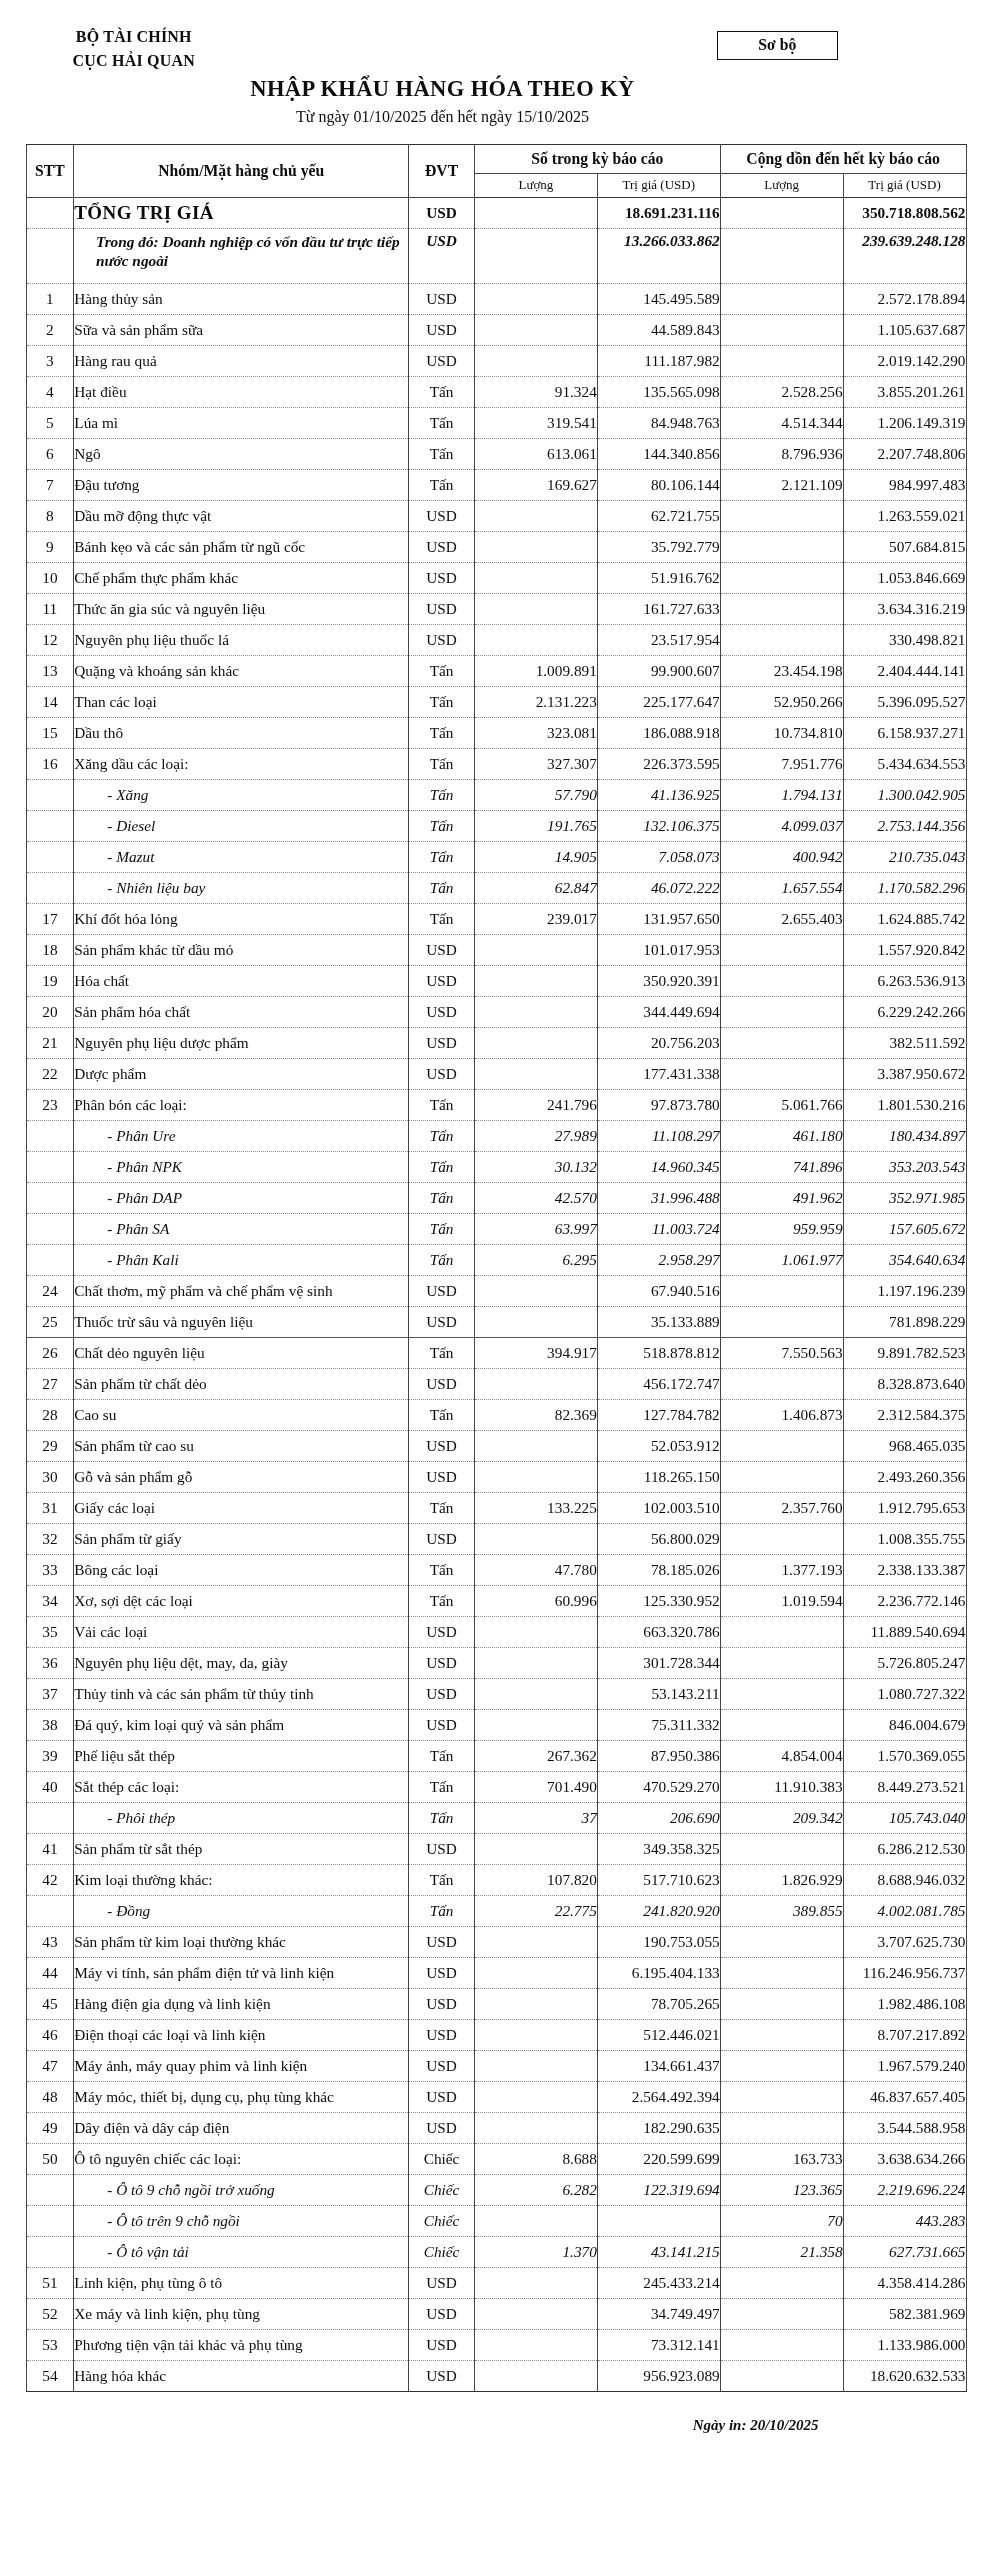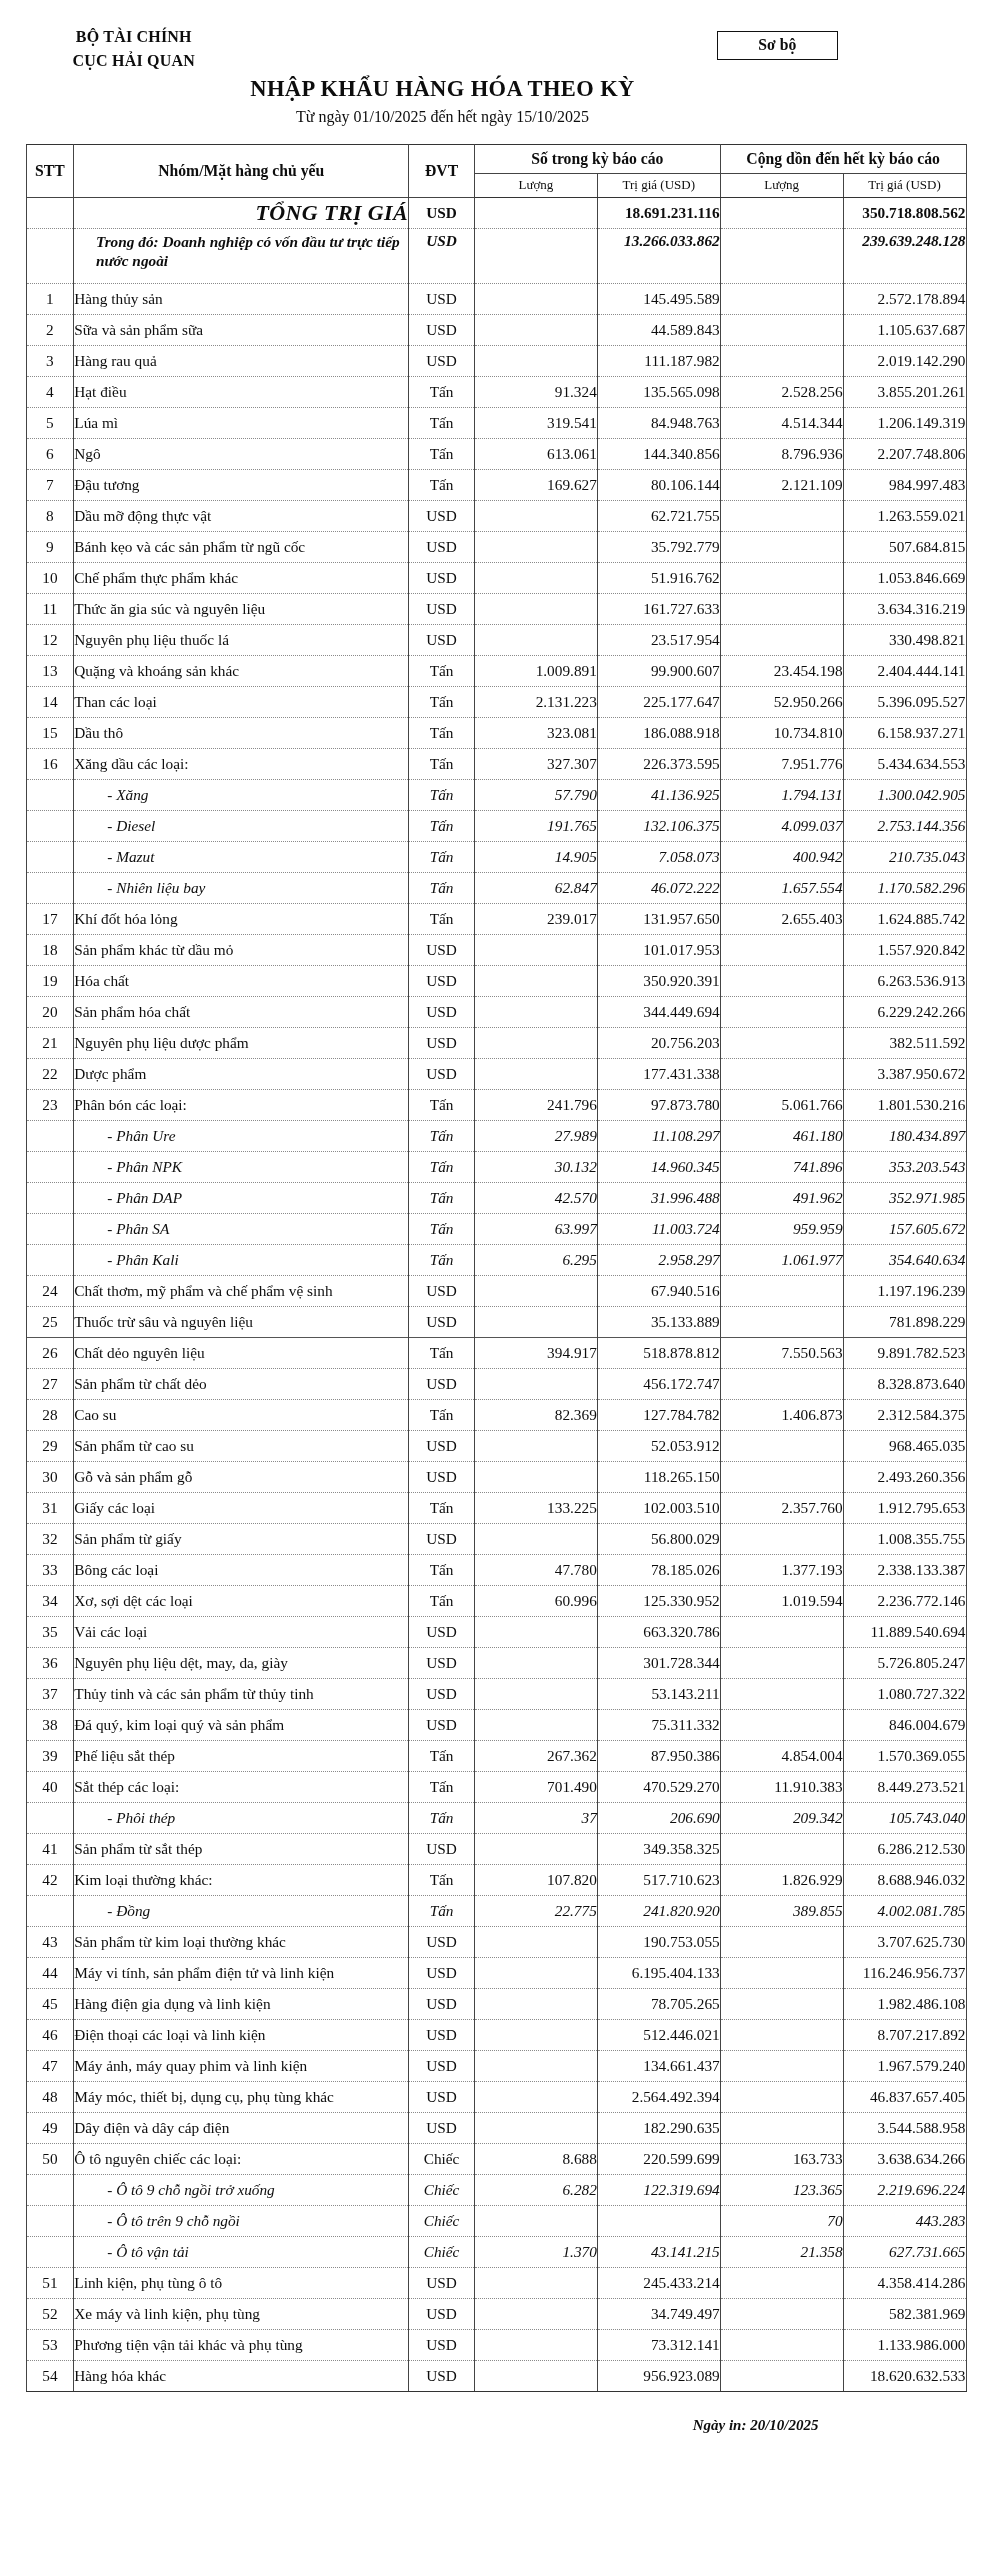--- a/index.html
+++ b/index.html
@@ -124,21 +124,21 @@
   tbody tr.lastrow td { border-bottom: 1.6px solid #333; }
   tbody tr.solid-top td { border-top: 1.1px solid #555; }
 
   td.stt   { text-align: center; width: 41px; font-size: 15.3px; }
   td.name  { text-align: left;   padding-left: 7.8px; }
   td.dvt   { text-align: center; width: 59px; }
   td.num   { text-align: right;  padding-right: 6.9px; white-space: nowrap; }
   .w-qty   { width: 94px; }
   .w-val   { width: 145px; }
 
-  tr.total td.name { text-align: right; font-weight: bold; font-size: 22px; letter-spacing: 0.4px; font-style: italic; }
+  tr.total td.name { text-align: left; font-weight: bold; font-size: 19px; letter-spacing: 0.4px; }
   tr.total td.dvt  { font-weight: bold; }
   tr.total td.num  { font-weight: bold; }
 
   tr.sub-total td.name { font-style: italic; font-weight: bold; padding-left: 21.6px; line-height: 1.25; }
   tr.sub-total td.dvt  { font-style: italic; font-weight: bold; }
   tr.sub-total td.num  { font-style: italic; font-weight: bold; }
   tr.sub-total td { height: 51px; vertical-align: top; padding-top: 2.9px; }
 
   tr.child td.name { font-style: italic; padding-left: 33px; }
   tr.child td.dvt,

